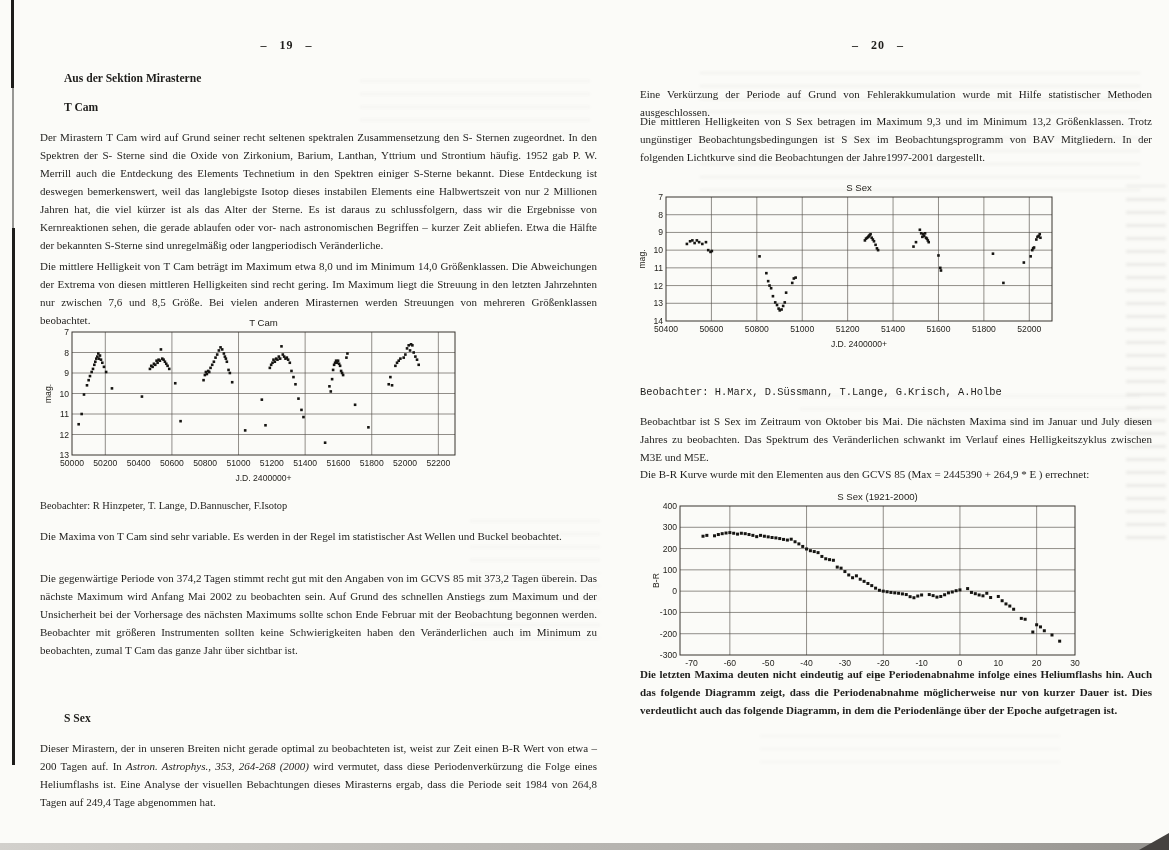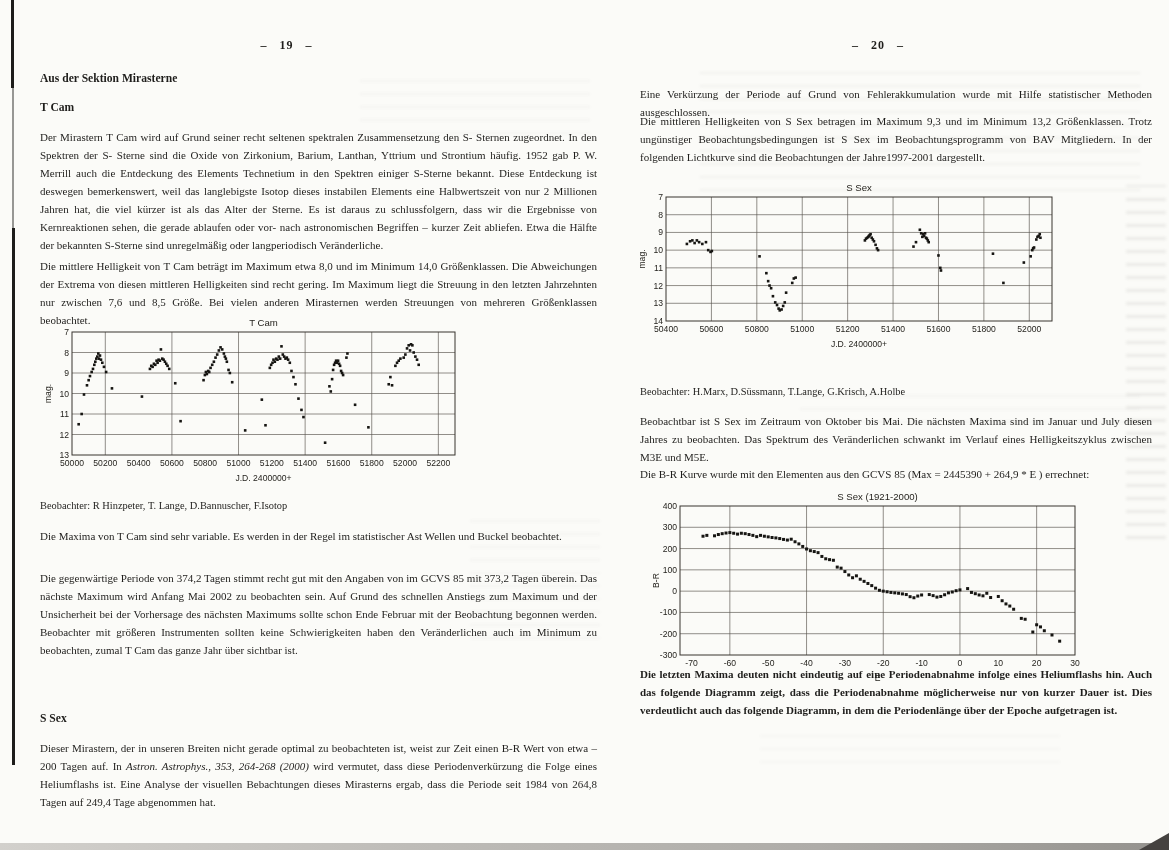--- a/index.html
+++ b/index.html
@@ -4,21 +4,21 @@
 <style>
   html,body{margin:0;padding:0;background:#e8e8e6;}
   .sheet{
     position:relative;width:1169px;height:850px;overflow:hidden;
     background:#fbfbf8;
     font-family:"Liberation Serif","DejaVu Serif",serif;
     color:#1f1e1c;
   }
   .abs{position:absolute;}
   .pagenum{font-weight:bold;font-size:12px;text-align:center;word-spacing:8px;letter-spacing:1px;}
-  .heading{font-weight:bold;font-size:11.6px;}
+  .heading{font-weight:bold;font-size:11.6px;margin-left:24px;}
   .para{font-size:11px;line-height:18px;text-align:justify;}
   .para.spread-last{text-align-last:justify;}
   .observers{font-size:10.4px;}
   .em{font-style:italic;}
   
   .tick{font:8.6px "Liberation Sans","DejaVu Sans",sans-serif;fill:#26241f;}
   .ctitle{font:9.6px "Liberation Sans","DejaVu Sans",sans-serif;fill:#26241f;}
   .grid{stroke:#56524c;stroke-width:0.65;}
   .frame{fill:none;stroke:#38352f;stroke-width:1;}
   .pt{fill:#161512;}
@@ -344,21 +344,21 @@
         <rect x="398.8541176470588" y="66.07142857142857" width="2.6" height="2.6" class="pt"></rect>
         <rect x="399.76235294117646" y="65.18571428571428" width="2.6" height="2.6" class="pt"></rect>
         <rect x="402.0329411764706" y="57.21428571428572" width="2.6" height="2.6" class="pt"></rect>
         <rect x="403.16823529411766" y="54.557142857142864" width="2.6" height="2.6" class="pt"></rect>
         <rect x="404.3035294117647" y="53.67142857142856" width="2.6" height="2.6" class="pt"></rect>
         <rect x="405.43882352941176" y="51.89999999999999" width="2.6" height="2.6" class="pt"></rect>
         <rect x="406.12" y="55.44285714285716" width="2.6" height="2.6" class="pt"></rect>
       </svg>
   </div>
 
-  <div class="abs observers" style="left:640px;top:386px;">Beobachter: H.Marx, D.Süssmann, T.Lange, G.Krisch, A.Holbe</div>
+  <div class="abs observers" style="left:640px;top:386px;font-family:Liberation Mono, monospace;">Beobachter: H.Marx, D.Süssmann, T.Lange, G.Krisch, A.Holbe</div>
 
   <div class="abs para" style="left:640px;top:412px;width:512px;">Beobachtbar ist S Sex im Zeitraum von Oktober bis Mai. Die nächsten Maxima sind im Januar und July diesen Jahres zu beobachten. Das Spektrum des Veränderlichen schwankt im Verlauf eines Helligkeitszyklus zwischen M3E und M5E.</div>
 
   <div class="abs para" style="left:640px;top:465px;width:512px;">Die B-R Kurve wurde mit den Elementen aus den GCVS 85 (Max = 2445390 + 264,9 * E ) errechnet:</div>
 
   <div class="abs" style="left:650px;top:490px;width:440px;height:200px;">
     <svg width="440" height="200" viewBox="0 0 440 200">
         <line x1="79.85436893203884" y1="16" x2="79.85436893203884" y2="165" class="grid"></line>
         <line x1="156.55339805825244" y1="16" x2="156.55339805825244" y2="165" class="grid"></line>
         <line x1="233.25242718446603" y1="16" x2="233.25242718446603" y2="165" class="grid"></line>

